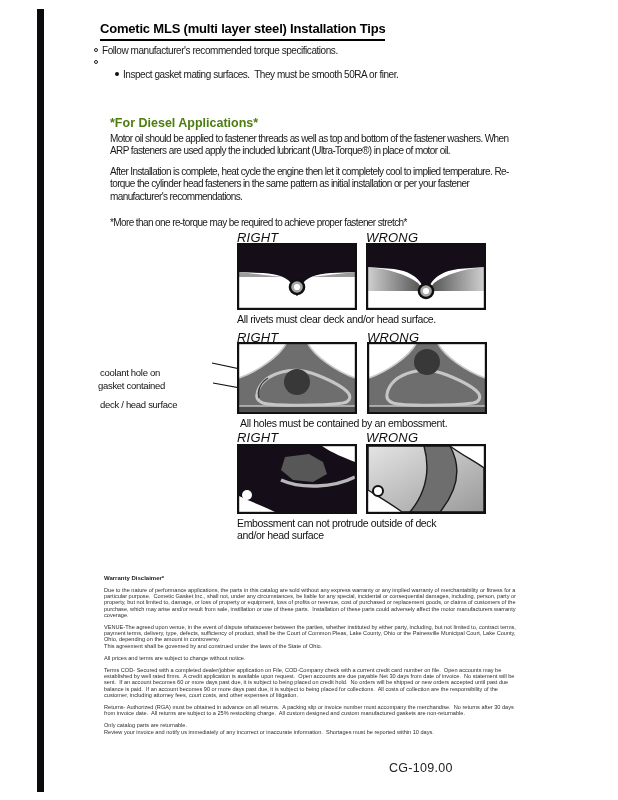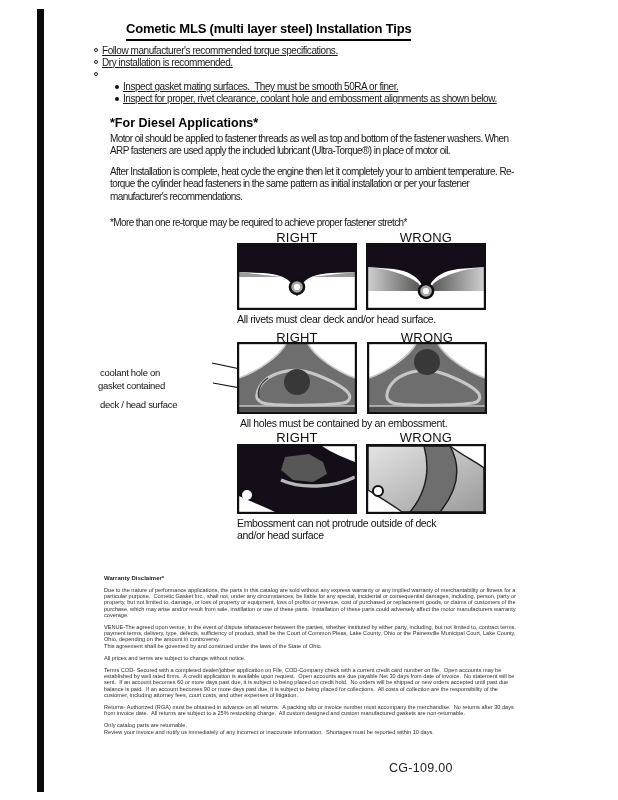--- a/index.html
+++ b/index.html
@@ -8,41 +8,41 @@
     font-family:"Liberation Sans",sans-serif;color:#1a1a1a;overflow:hidden;
   }
   [data-name]{box-sizing:border-box;}
   .abs{position:absolute;}
 
   
   .regbar{left:37px;top:9px;width:7px;height:783px;background:#0b0b0d;}
 
   
   .title{
-    left:126px;top:21px;font-size:13px;font-weight:bold;color:#000;
+    left:100px;top:21px;font-size:13px;font-weight:bold;color:#000;
     letter-spacing:-0.2px;border-bottom:2.2px solid #000;padding-bottom:3px;
     white-space:pre;
   }
 
   
-  .tips{left:94px;top:44px;text-decoration:underline;}
+  .tips{left:94px;top:44px;}
   .b-row{display:flex;align-items:center;height:12.2px;font-size:10px;letter-spacing:-0.45px;white-space:pre;}
   .b-row .txt{white-space:pre;}
   .marker-circle{width:4px;height:4px;border:1.1px solid #222;border-radius:50%;margin-right:4px;flex:none;}
   .marker-dot{width:4px;height:4px;background:#111;border-radius:50%;margin-right:4px;margin-left:21px;flex:none;}
 
   
-  .diesel-h{left:110px;top:116px;font-size:12.5px;font-weight:bold;color:#000000;white-space:pre;}
+  .diesel-h{left:110px;top:116px;font-size:12.5px;font-weight:bold;color:#4d7c0f;white-space:pre;}
   .para{left:110px;width:418px;font-size:10px;line-height:12.4px;letter-spacing:-0.6px;white-space:pre-wrap;}
   .p1{top:133px;}
   .p2{top:166px;}
   .note{top:217px;}
 
   
-  .dg-h{width:120px;text-align:center;font-size:13px;color:#101010;letter-spacing:0.2px;white-space:pre;}
+  .dg-h{width:120px;text-align:left;font-size:13px;color:#101010;letter-spacing:0.2px;white-space:pre;font-style:italic;}
   .cap{font-size:10.5px;letter-spacing:-0.35px;color:#111;white-space:pre;}
   .panel{display:block;}
   .panel svg{display:block;}
 
   
   .lbl{font-size:9.5px;line-height:10.5px;letter-spacing:-0.3px;color:#111;text-align:left;white-space:pre;}
 
   
   .legal{left:104px;top:575px;width:416px;color:#2e2e2e;}
   .legal h4{margin:0 0 6px 0;font-size:6px;font-weight:bold;color:#222;}
@@ -53,29 +53,27 @@
 </style>
 </head>
 <body data-name="catalog-page">
 
 <div class="abs regbar" data-name="left-registration-bar"></div>
 
 <div class="abs title" data-name="page-title">Cometic MLS (multi layer steel) Installation Tips</div>
 
 <div class="abs tips" data-name="tips-list">
   <div class="b-row" data-name="list-item"><span class="marker-circle" data-name="circle-bullet-icon"></span><span class="txt" data-name="list-item-text">Follow manufacturer's recommended torque specifications.</span></div>
-  <div class="b-row" data-name="list-item"><span class="marker-circle" data-name="circle-bullet-icon"></span><span class="txt" data-name="list-item-text">Dry installation is recommended.</span></div>
   <div class="b-row" data-name="list-item"><span class="marker-circle" data-name="circle-bullet-icon"></span></div>
   <div class="b-row" data-name="list-sub-item"><span class="marker-dot" data-name="dot-bullet-icon"></span><span class="txt" data-name="list-item-text">Inspect gasket mating surfaces.  They must be smooth 50RA or finer.</span></div>
-  <div class="b-row" data-name="list-sub-item"><span class="marker-dot" data-name="dot-bullet-icon"></span><span class="txt" data-name="list-item-text">Inspect for proper, rivet clearance, coolant hole and embossment alignments as shown below.</span></div>
 </div>
 
 <div class="abs diesel-h" data-name="diesel-heading">*For Diesel Applications*</div>
 <div class="abs para p1" data-name="diesel-paragraph-1">Motor oil should be applied to fastener threads as well as top and bottom of the fastener washers. When ARP fasteners are used apply the included lubricant (Ultra-Torque®) in place of motor oil.</div>
-<div class="abs para p2" data-name="diesel-paragraph-2">After Installation is complete, heat cycle the engine then let it completely your to ambient temperature. Re-torque the cylinder head fasteners in the same pattern as initial installation or per your fastener manufacturer's recommendations.</div>
+<div class="abs para p2" data-name="diesel-paragraph-2">After Installation is complete, heat cycle the engine then let it completely cool to implied temperature. Re-torque the cylinder head fasteners in the same pattern as initial installation or per your fastener manufacturer's recommendations.</div>
 <div class="abs para note" data-name="retorque-note">*More than one re-torque may be required to achieve proper fastener stretch*</div>
 
 <div class="abs dg-h" style="left:237px;top:230px;" data-name="row1-right-heading">RIGHT</div>
 <div class="abs dg-h" style="left:366px;top:230px;" data-name="row1-wrong-heading">WRONG</div>
 
 <div class="abs panel" style="left:237px;top:243px;" data-name="diagram-rivet-right">
 <svg width="120" height="67" viewBox="0 0 120 67">
   <rect width="120" height="67" fill="#ffffff"></rect>
   <polygon points="2,29 46,34 2,34" fill="#9c9c9c"></polygon>
   <polygon points="118,29 74,34 118,34" fill="#9c9c9c"></polygon>

